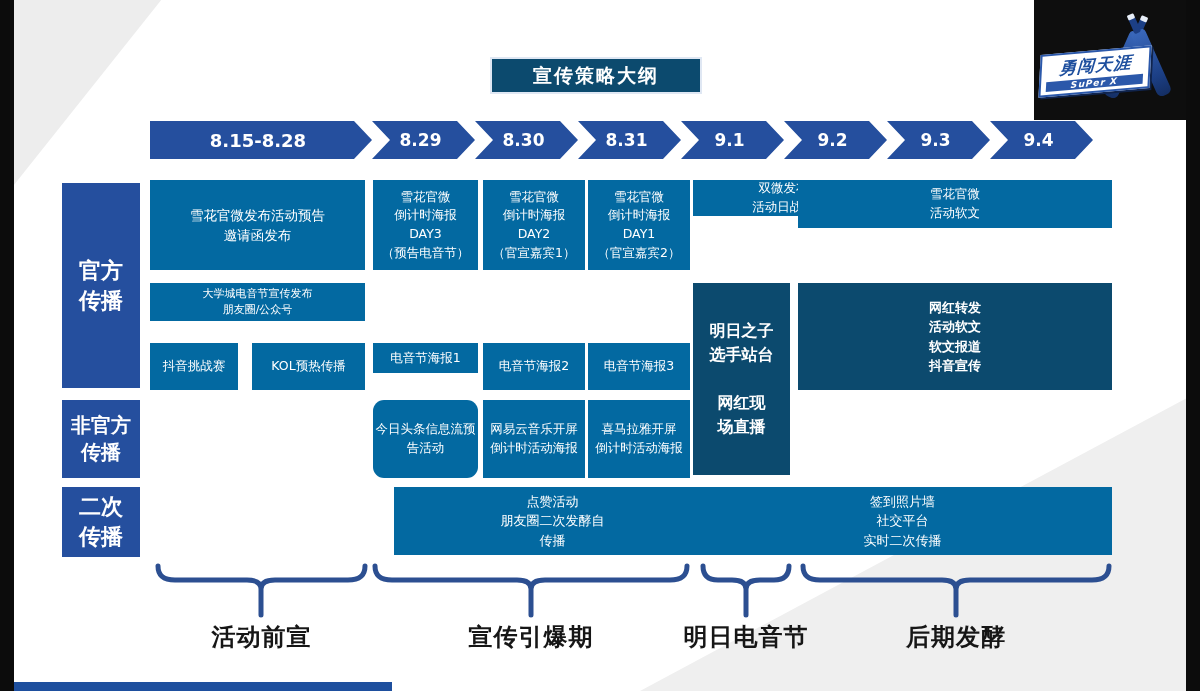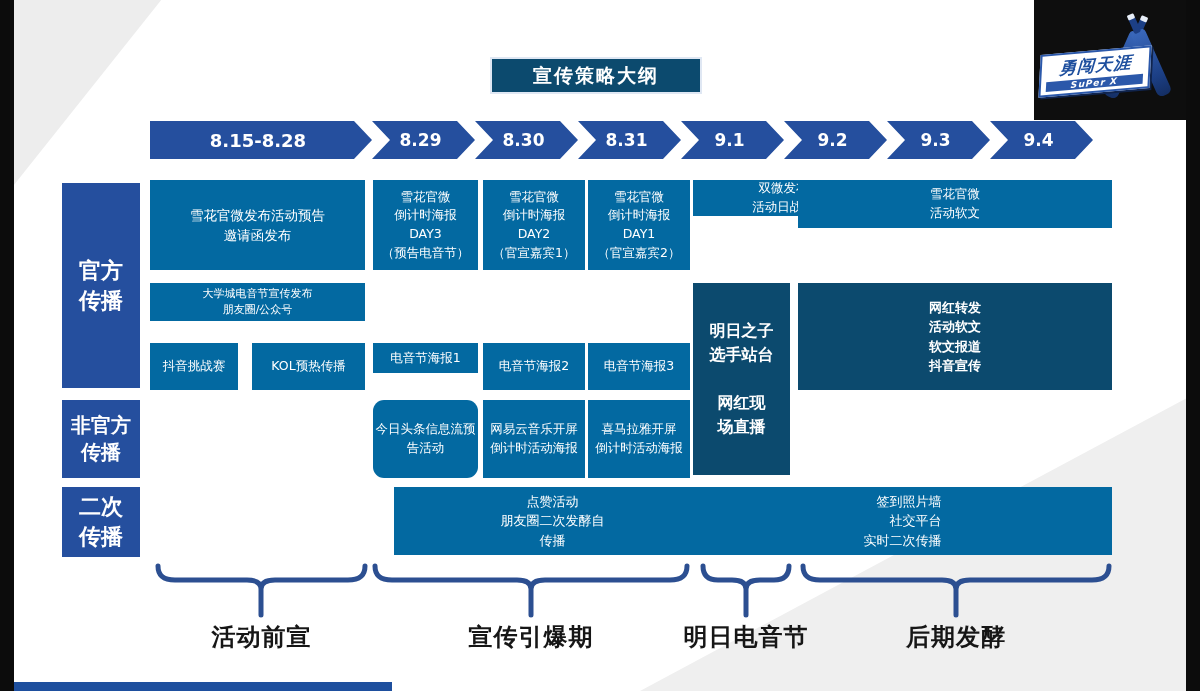--- a/index.html
+++ b/index.html
@@ -162,21 +162,21 @@
   <div class="cell" style="left:373px;top:400px;width:105px;height:78px;border-radius:11px;">今日头条信息流预
 告活动</div>
   <div class="cell" style="left:483px;top:400px;width:102px;height:78px;">网易云音乐开屏
 倒计时活动海报</div>
   <div class="cell" style="left:588px;top:400px;width:102px;height:78px;">喜马拉雅开屏
 倒计时活动海报</div>
 
   <div class="cell" style="left:373px;top:487px;width:317px;height:68px;font-size:13px;margin-left:21px;">点赞活动
 朋友圈二次发酵自
 传播</div>
-  <div class="cell" style="left:693px;top:487px;width:419px;height:68px;font-size:13px;text-align:right;">签到照片墙
+  <div class="cell" style="left:693px;top:487px;width:419px;height:68px;font-size:13px;">签到照片墙
 社交平台
 实时二次传播</div>
 
   <svg class="brace" style="left:155px;top:563px;" width="213" height="56">
     <path d="M3 3 C3 13,9 17,20 17 L92 17 C101 17,106 20,106 26 C106 20,111 17,120 17 L193 17 C204 17,210 13,210 3 M106 26 L106 52"></path>
   </svg>
   <svg class="brace" style="left:372px;top:563px;" width="318" height="56">
     <path d="M3 3 C3 13,9 17,20 17 L145 17 C154 17,159 20,159 26 C159 20,164 17,173 17 L298 17 C309 17,315 13,315 3 M159 26 L159 52"></path>
   </svg>
   <svg class="brace" style="left:700px;top:563px;" width="92" height="56">

